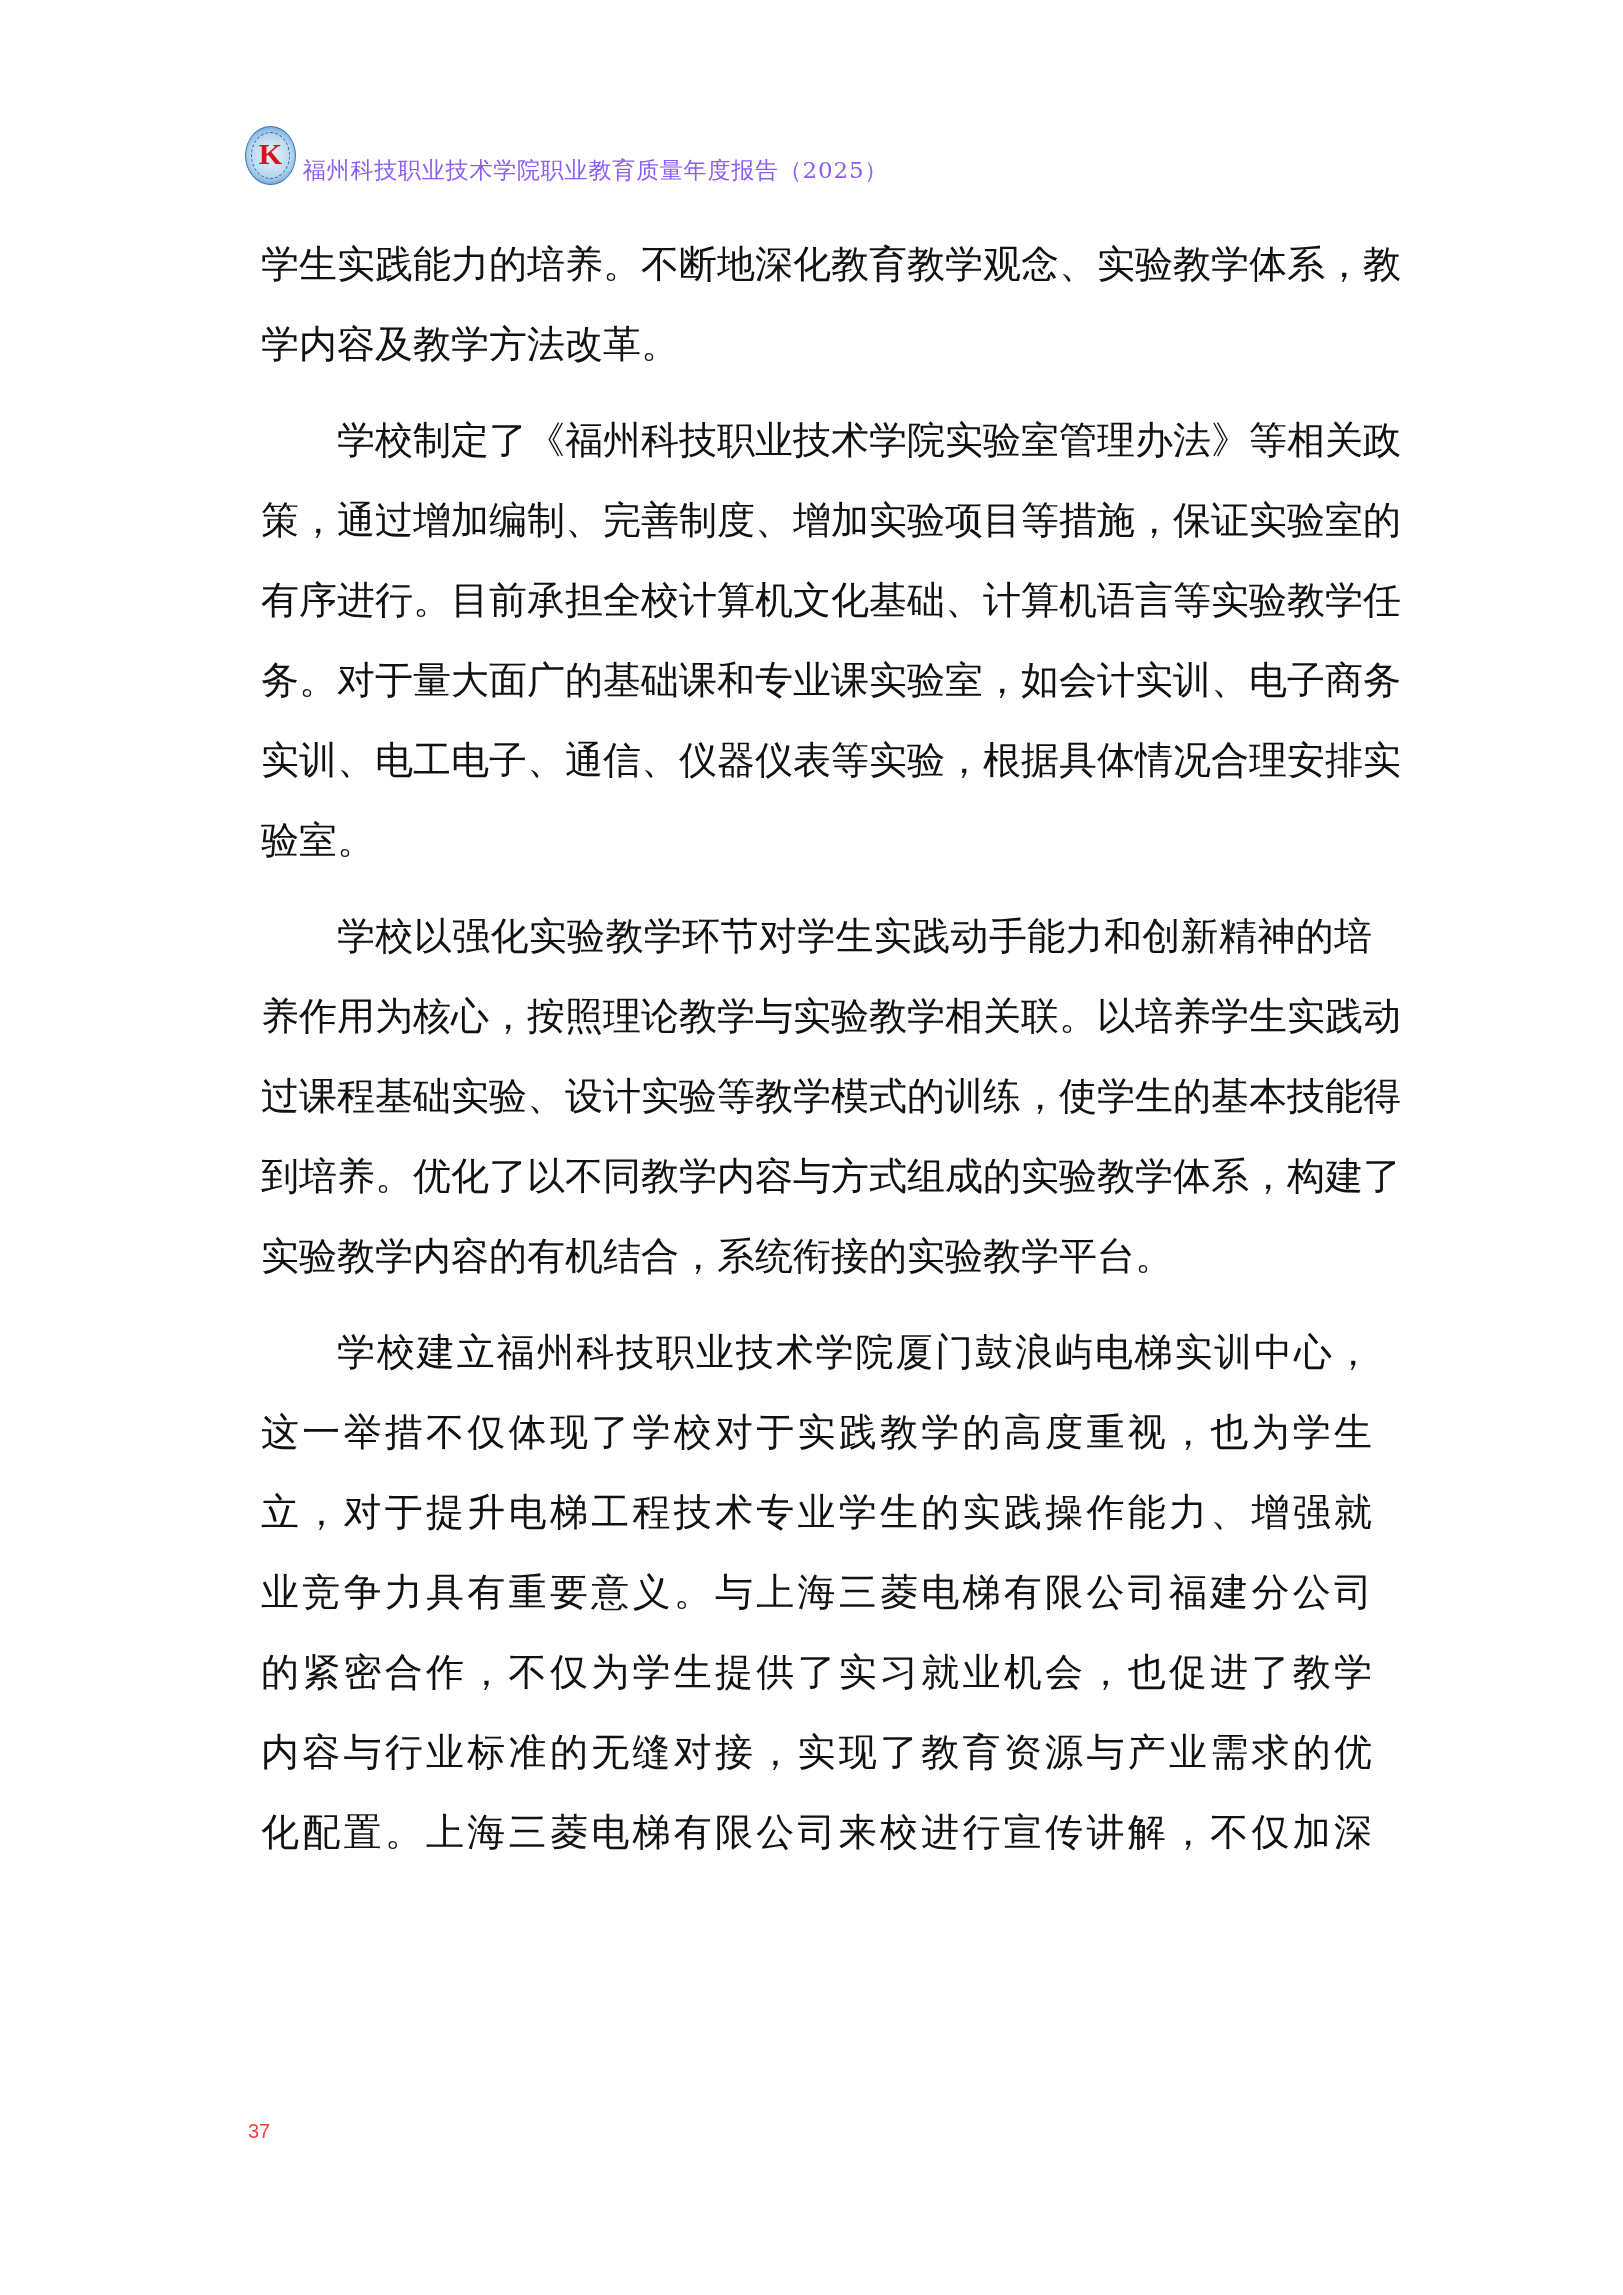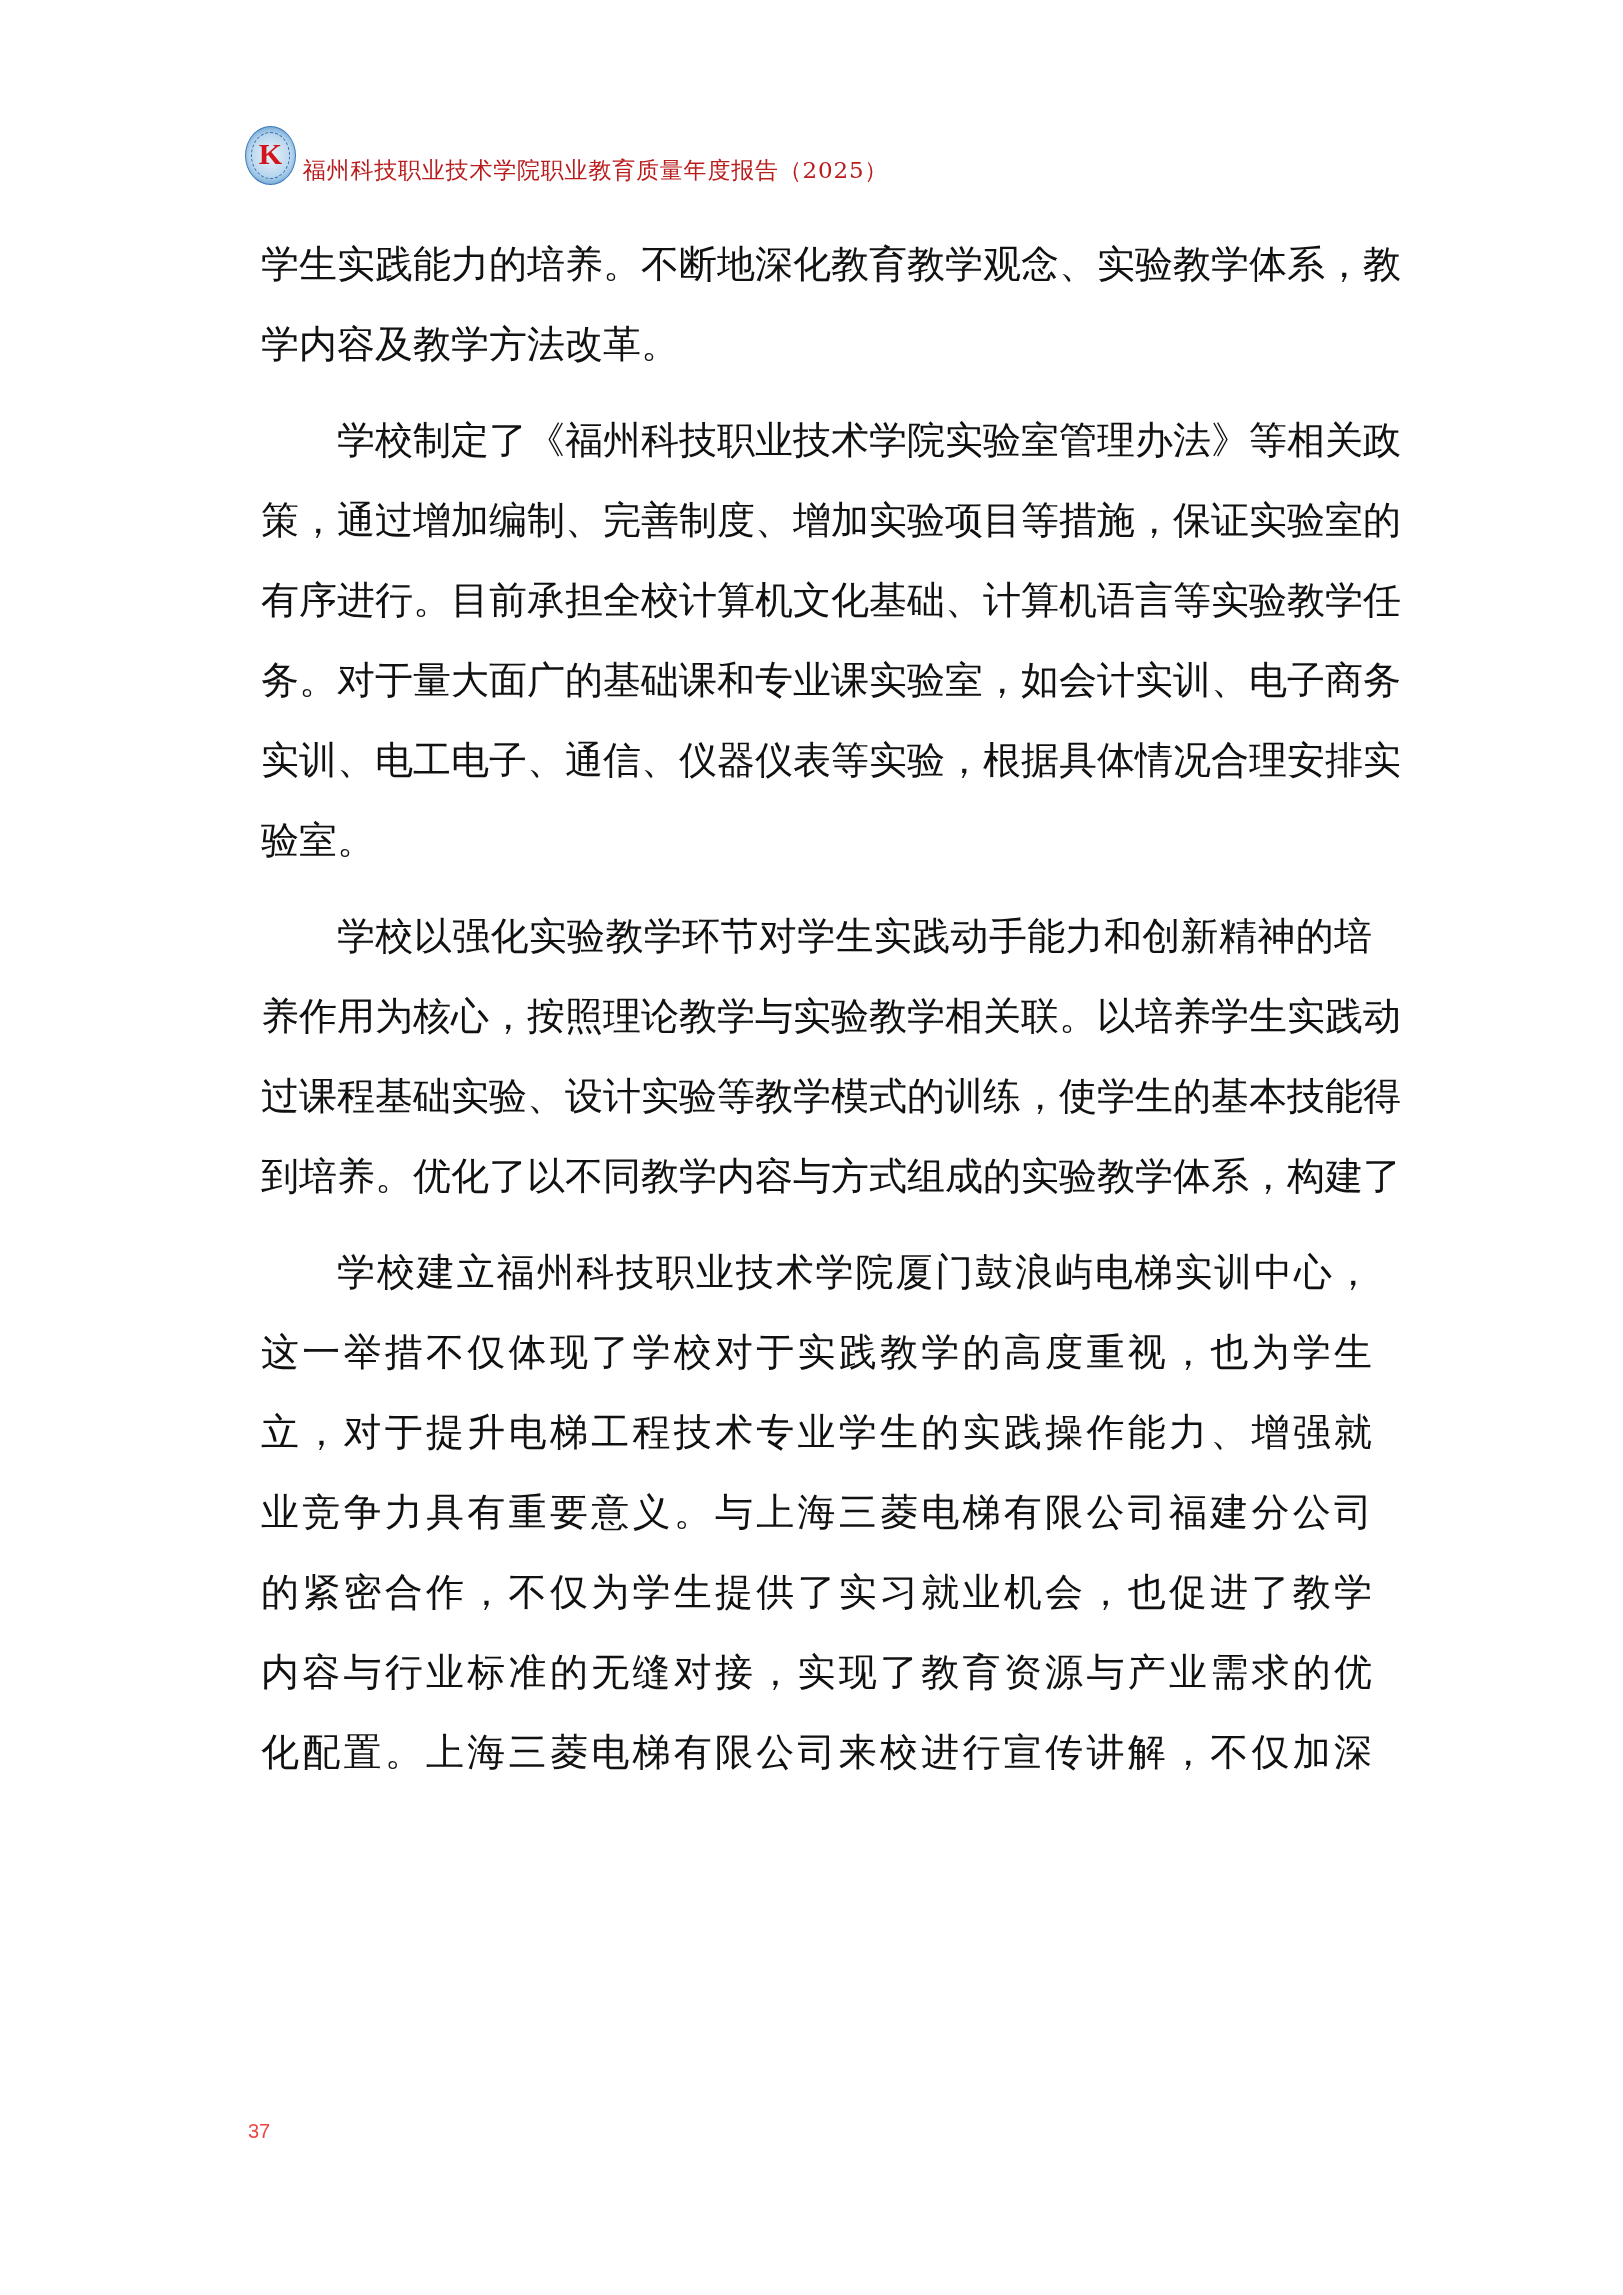--- a/index.html
+++ b/index.html
@@ -6,21 +6,21 @@
     body { width: 1623px; height: 2295px; position: relative; overflow: hidden;
            font-family: "DejaVu Serif", "Liberation Serif", serif; color: #111; }
     .header { position: absolute; left: 245px; top: 117px; height: 68px; display: flex; align-items: flex-end; }
     .logo { width: 51px; height: 59px; border-radius: 50%; position: relative;
             background: radial-gradient(circle at 50% 50%, #e9f3fb 0%, #b9d6ee 55%, #6ea7d6 80%, #2f6fb0 100%);
             border: 1.7px solid #3a78b8; box-sizing: border-box; margin-right: 6.8px; }
     .logo .ring { position: absolute; inset: 5px; border-radius: 50%; border: 0.8px dashed #2d6aa8; }
     .logo .k { position: absolute; left: 0; right: 0; top: 12px; text-align: center;
                font-family: "Liberation Serif", serif; font-weight: bold; font-size: 30px; color: #d4141c;
                line-height: 30px; }
-    .header-title { font-size: 23px; line-height: 25px; letter-spacing: 0.8px; color: #b91c1c; padding-bottom: 1.7px; }
+    .header-title { font-size: 23px; line-height: 25px; letter-spacing: 0.8px; color: #8b5cf6; padding-bottom: 1.7px; }
     .content { position: absolute; left: 245px; top: 208px; width: 1143px; }
     .para { margin: 16px; font-size: 38px; line-height: 80px; text-align: justify; text-align-last: left; }
     .para .line { display: block; white-space: nowrap; text-align: justify; text-align-last: justify; }
     .para .line.last { text-align-last: left; }
     .page-number { position: absolute; left: 248px; top: 2120px; font-family: "Liberation Sans", sans-serif;
                    font-size: 20px; color: #ef4444; }
   </style>
 </head>
 <body>
 
@@ -43,20 +43,21 @@
     <span class="line">有序进行。目前承担全校计算机文化基础、计算机语言等实验教学任</span>
     <span class="line">务。对于量大面广的基础课和专业课实验室，如会计实训、电子商务</span>
     <span class="line">实训、电工电子、通信、仪器仪表等实验，根据具体情况合理安排实</span>
     <span class="line last">验室。</span>
   </p>
   <p class="para">
     <span class="line" style="padding-left:76px">学校以强化实验教学环节对学生实践动手能力和创新精神的培</span>
     <span class="line">养作用为核心，按照理论教学与实验教学相关联。以培养学生实践动</span>
     <span class="line">过课程基础实验、设计实验等教学模式的训练，使学生的基本技能得</span>
     <span class="line">到培养。优化了以不同教学内容与方式组成的实验教学体系，构建了</span>
+    <span class="line last">实验教学内容的有机结合，系统衔接的实验教学平台。</span>
   </p>
   <p class="para">
     <span class="line" style="padding-left:76px">学校建立福州科技职业技术学院厦门鼓浪屿电梯实训中心，</span>
     <span class="line">这一举措不仅体现了学校对于实践教学的高度重视，也为学生</span>
     <span class="line">立，对于提升电梯工程技术专业学生的实践操作能力、增强就</span>
     <span class="line">业竞争力具有重要意义。与上海三菱电梯有限公司福建分公司</span>
     <span class="line">的紧密合作，不仅为学生提供了实习就业机会，也促进了教学</span>
     <span class="line">内容与行业标准的无缝对接，实现了教育资源与产业需求的优</span>
     <span class="line">化配置。上海三菱电梯有限公司来校进行宣传讲解，不仅加深</span>
   </p>

